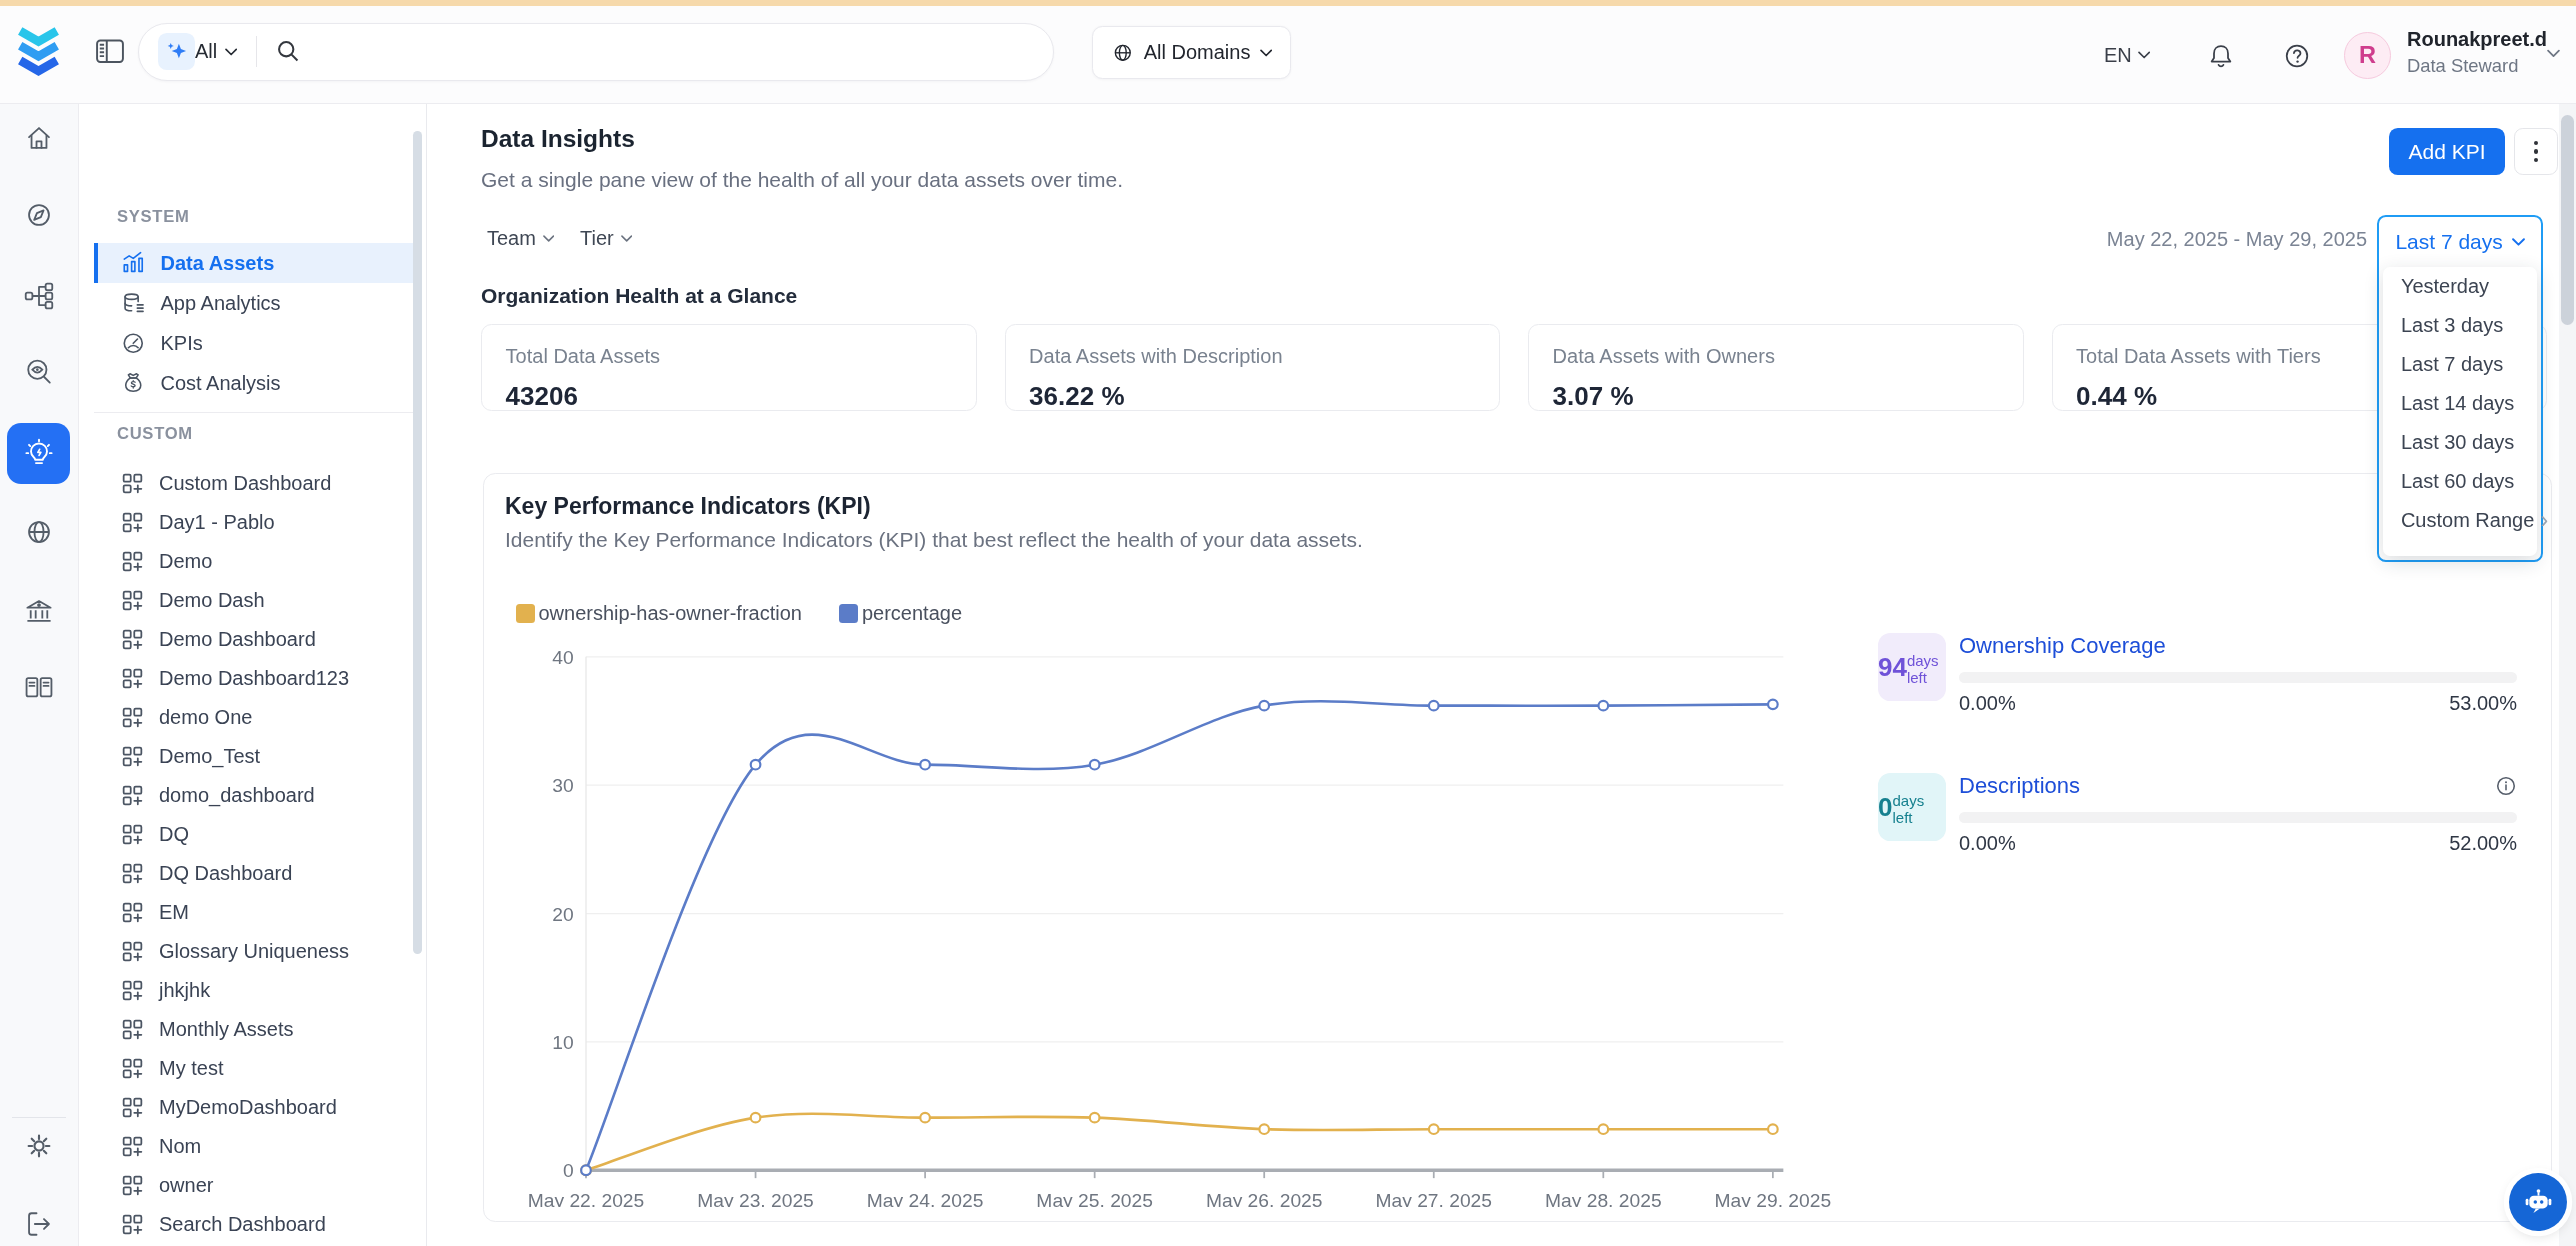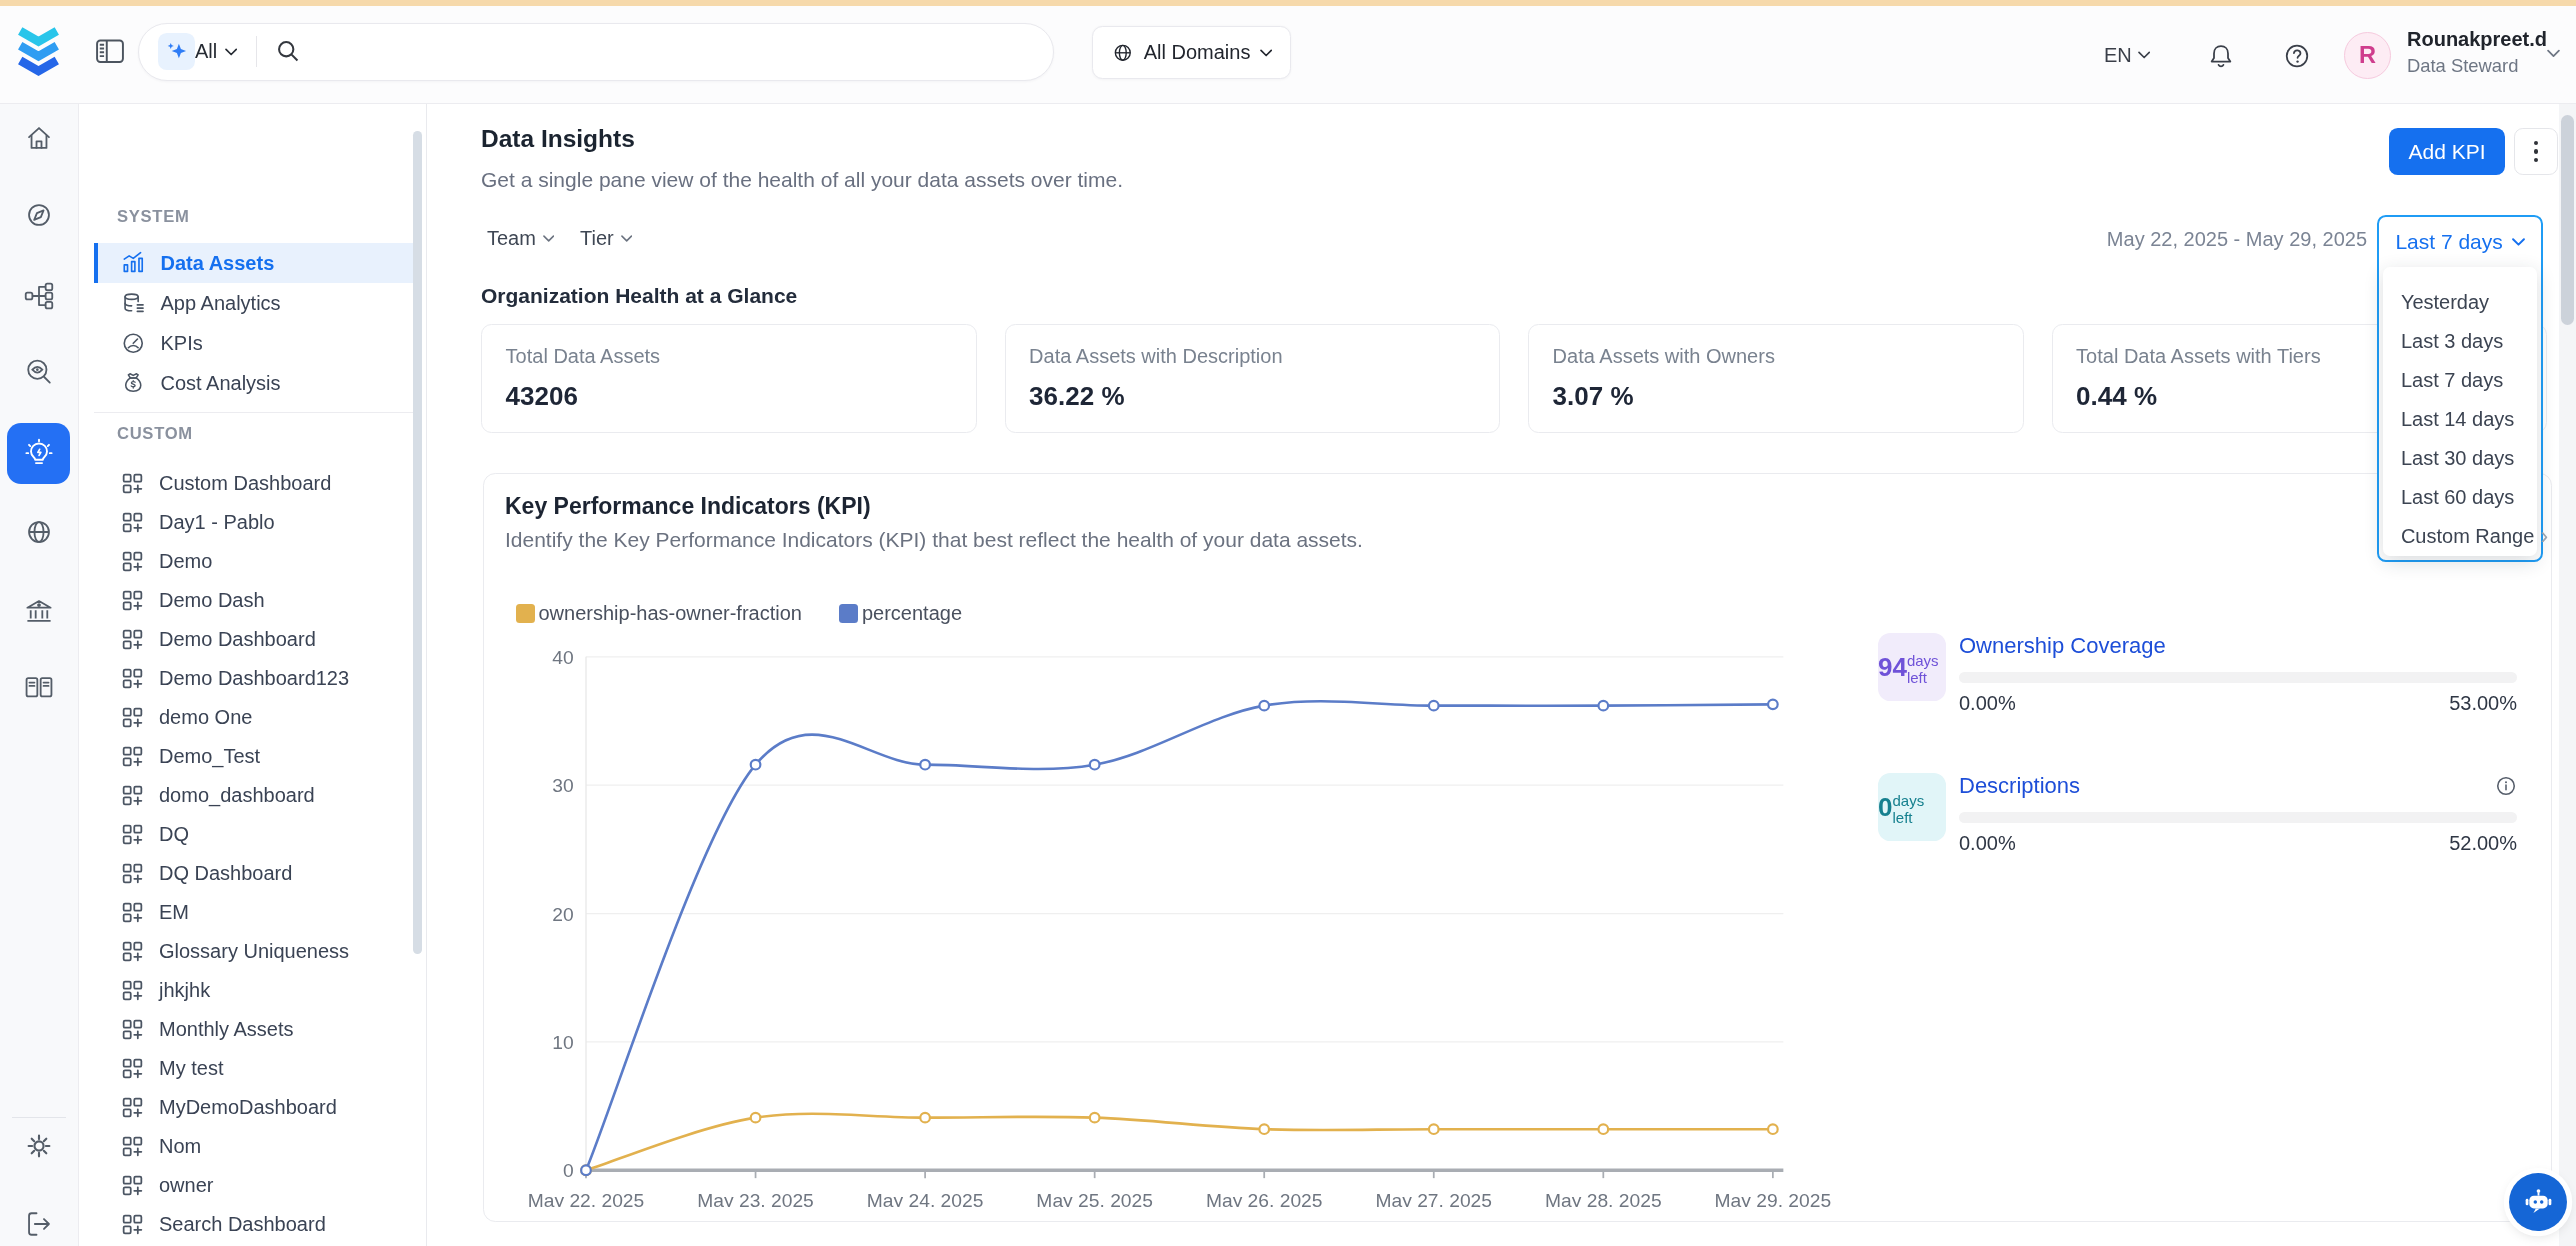--- a/index.html
+++ b/index.html
@@ -53,21 +53,21 @@
 
   
   .pg-title{position:absolute;left:481px;top:125px;font-size:24.5px;font-weight:700;color:#1b2430}
   .pg-sub{position:absolute;left:481px;top:168px;font-size:21px;color:#697080}
   .addkpi{position:absolute;left:2389px;top:128px;width:116px;height:47px;background:#1570ef;color:#fff;font-size:21px;border:none;border-radius:8.8px;display:flex;align-items:center;justify-content:center;cursor:pointer;font-family:inherit}
   .kebab{position:absolute;left:2514px;top:128px;width:44px;height:47px;border:0.9px solid #e5e6ea;border-radius:8.8px;background:#fff;display:flex;flex-direction:column;align-items:center;justify-content:center;gap:4.4px;cursor:pointer}
   .kebab i{width:4.4px;height:4.4px;border-radius:50%;background:#2f3238}
   .flt{position:absolute;top:227px;display:flex;align-items:center;gap:7px;font-size:20px;color:#3f4754;cursor:pointer}
   .daterange{position:absolute;left:2099px;top:228px;width:268px;text-align:right;font-size:20px;color:#7b8494;white-space:nowrap}
   .glance-title{position:absolute;left:481px;top:284px;font-size:21px;font-weight:700;color:#232c3b}
-  .cards{position:absolute;left:481px;top:324px;width:2066px;height:109px;display:flex;gap:28px}
+  .cards{position:absolute;left:481px;top:324px;width:2066px;height:87px;display:flex;gap:28px}
   .gcard{flex:1;background:#fff;border:0.9px solid #eaebef;border-radius:10.5px;padding:20px 23.6px}
   .gcard-label{font-size:20px;color:#79828f;white-space:nowrap}
   .gcard-value{font-size:26px;font-weight:700;color:#1e2636;margin-top:13px}
 
   .kpi-card{position:absolute;left:483px;top:473px;width:2069px;height:749px;background:#fff;border:0.9px solid #eaebef;border-radius:12.3px}
   .kpi-title{position:absolute;left:21px;top:19px;font-size:23px;font-weight:700;color:#1c2432}
   .kpi-sub{position:absolute;left:21px;top:54px;font-size:21px;color:#6b7280}
   .legend{position:absolute;left:31.5px;top:128px;display:flex;gap:37px}
   .leg-item{display:flex;align-items:center;gap:4px;font-size:20px;color:#49505e;cursor:pointer}
   .legend-swatch{width:19px;height:19px;border-radius:3.5px;background:#ccc}
@@ -86,21 +86,21 @@
   .rp-titlerow{display:flex;justify-content:space-between;align-items:center}
   .rp-title{font-size:22px;color:#1d4ed8}
   .rp-info{color:#565e6b;cursor:pointer}
   .rp-bar{margin-top:13px;height:10.5px;background:#f2f2f3;border-radius:5.3px}
   .rp-pcts{margin-top:8.8px;display:flex;justify-content:space-between;font-size:20px;color:#2f3745}
 
   
   .dropdown{position:absolute;left:2377px;top:215px;width:166px;border:2.6px solid #1f9cf5;border-radius:8.8px;background:#fff;z-index:50;padding:4.4px}
   .dd-select{height:42px;display:flex;align-items:center;justify-content:center;gap:8.8px;color:#1570ef;font-size:21px;cursor:pointer}
   .dd-menu{margin-top:3.5px;background:#fff;border-radius:7px;box-shadow:0 5.3px 19px rgba(31,41,55,.16);padding:7.9px 0}
-  .opt{height:39px;display:flex;align-items:flex-end;padding:0 17.5px;font-size:20px;color:#3c4452;cursor:pointer;white-space:nowrap}
+  .opt{height:39px;display:flex;align-items:flex-start;padding:0 17.5px;font-size:20px;color:#3c4452;cursor:pointer;white-space:nowrap}
   .opt-arrow{margin-left:6.1px;color:#9aa3af;font-size:23px;line-height:1}
 
   
   .pagescroll{position:absolute;left:2559px;top:104px;width:16.6px;height:1142px;background:#f4f5f7}
   .pagescroll .thumb{position:absolute;left:1.8px;top:11.4px;width:13px;height:210px;background:#ccd2da;border-radius:7px;cursor:pointer}
   .chat{position:absolute;left:2509px;top:1173px;width:58px;height:58px;border-radius:50%;background:#1566d6;display:flex;align-items:center;justify-content:center;box-shadow:0 0 0 5.3px rgba(255,255,255,.95),0 3.5px 12.3px rgba(0,0,0,.18);cursor:pointer;z-index:60}
 </style>
 </head>
 <body>
 

